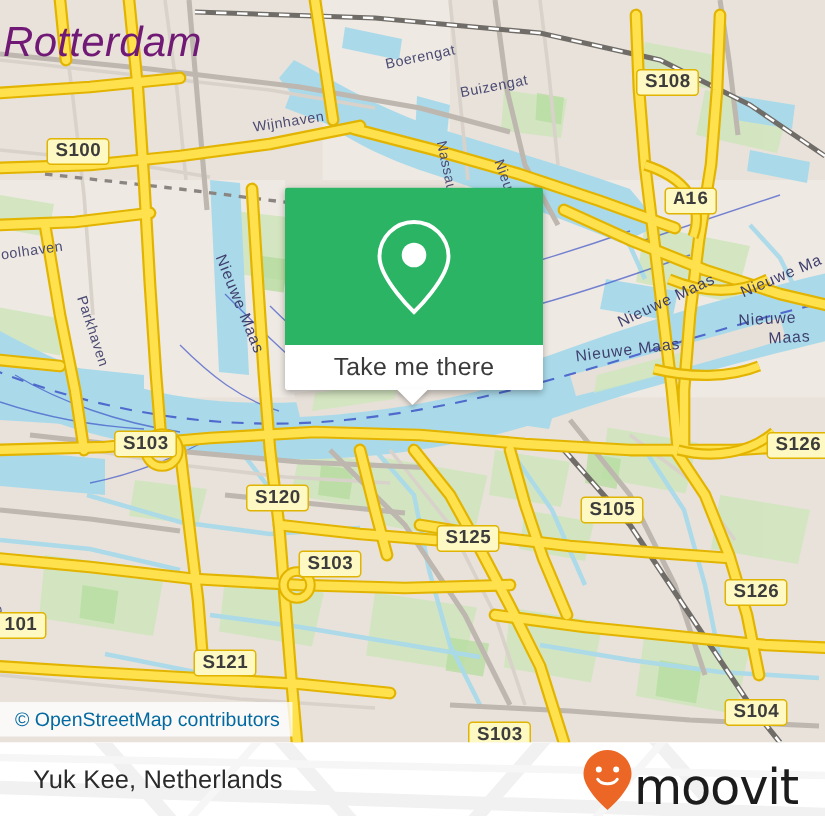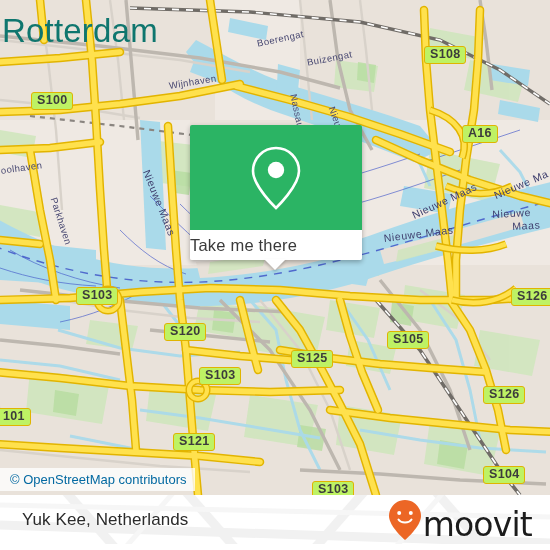--- a/index.html
+++ b/index.html
@@ -32,39 +32,40 @@
   #map-svg { position: absolute; left: 0; top: 0; }
 
   .map-label {
     position: absolute;
     color: #5a5a5a;
     white-space: nowrap;
     pointer-events: none;
     font-family: "Liberation Sans", sans-serif;
   }
   .city-label {
-    font-size: 33px;
-    color: #0f766e;
+    font-size: 28px;
+    color: #701a75;
     letter-spacing: .2px;
+    font-style: italic;
   }
   .water-label {
     color: #4a4a73;
     font-size: 9.5px;
     letter-spacing: .4px;
   }
   .river-label {
     color: #3f3f6e;
     font-size: 10.5px;
     letter-spacing: .6px;
   }
 
   
   .shield {
     position: absolute;
-    background: #bef264;
+    background: #fef9c3;
     border: 1.6px solid #e0b400;
     border-radius: 3px;
     color: #3c3c3c;
     font-size: 12.5px;
     font-weight: bold;
     letter-spacing: .3px;
     padding: 1px 5px 2px 5px;
     line-height: 13px;
     font-family: "Liberation Sans", sans-serif;
     white-space: nowrap;
@@ -98,20 +99,21 @@
     background: #2bb464;
     display: flex;
     align-items: center;
     justify-content: center;
   }
   #callout-bottom {
     height: 30px;
     background: #ffffff;
     display: flex;
     align-items: center;
+    justify-content: center;
   }
   #callout-label {
     font-size: 16.5px;
     color: #3a3a3a;
     letter-spacing: .2px;
   }
   #callout-tail {
     position: absolute;
     left: 264px;
     top: 259px;
@@ -428,30 +430,30 @@
         <div class="map-label river-label" style="left: 383px; top: 232px; transform: rotate(-7deg); transform-origin: left top;">Nieuwe Maas</div>
         <div class="map-label river-label" style="left: 410px; top: 210px; transform: rotate(-25deg); transform-origin: left top;">Nieuwe Maas</div>
         <div class="map-label river-label" style="left: 492px; top: 190px; transform: rotate(-23deg); transform-origin: left top;">Nieuwe Ma</div>
         <div class="map-label river-label" style="left: 492px; top: 208px; transform: rotate(-3deg); transform-origin: left top;">Nieuwe</div>
         <div class="map-label river-label" style="left: 512px; top: 220px; transform: rotate(-3deg); transform-origin: left top;">Maas</div>
       </div>
 
     <div id="shields">
         <div class="shield" style="left: 31px; top: 92px;">S100</div>
         <div class="shield" style="left: 424px; top: 46px;">S108</div>
-        <div class="shield" style="left: 462px; top: 125px;">A16</div>
+        <div class="shield" style="left: 443px; top: 125px; font-family: Liberation Mono, monospace;">A16</div>
         <div class="shield" style="left: 76px; top: 287px;">S103</div>
         <div class="shield" style="left: 164px; top: 283px; margin-top: 40px;">S120</div>
         <div class="shield" style="left: 511px; top: 288px;">S126</div>
         <div class="shield" style="left: 387px; top: 331px; text-align: right;">S105</div>
         <div class="shield" style="left: 291px; top: 350px;">S125</div>
         <div class="shield" style="left: 199px; top: 367px;">S103</div>
         <div class="shield" style="left: 483px; top: 386px;">S126</div>
         <div class="shield" style="left: -3px; top: 408px;">101</div>
-        <div class="shield" style="left: 129px; top: 433px; margin-left: 44px;">S121</div>
+        <div class="shield" style="left: 129px; top: 433px;">S121</div>
         <div class="shield" style="left: 312px; top: 481px;">S103</div>
         <div class="shield" style="left: 483px; top: 466px;">S104</div>
       </div>
 
     <div id="attribution">© OpenStreetMap contributors</div>
 
     <div id="callout">
       <div id="callout-top">
         <svg width="56" height="68" viewBox="0 0 56 68">
           <path d="M28 4 C 15.3 4, 5 14.3, 5 27 C 5 42, 28 64, 28 64 C 28 64, 51 42, 51 27 C 51 14.3, 40.7 4, 28 4 Z" fill="none" stroke="#ffffff" stroke-width="2.6"></path>

